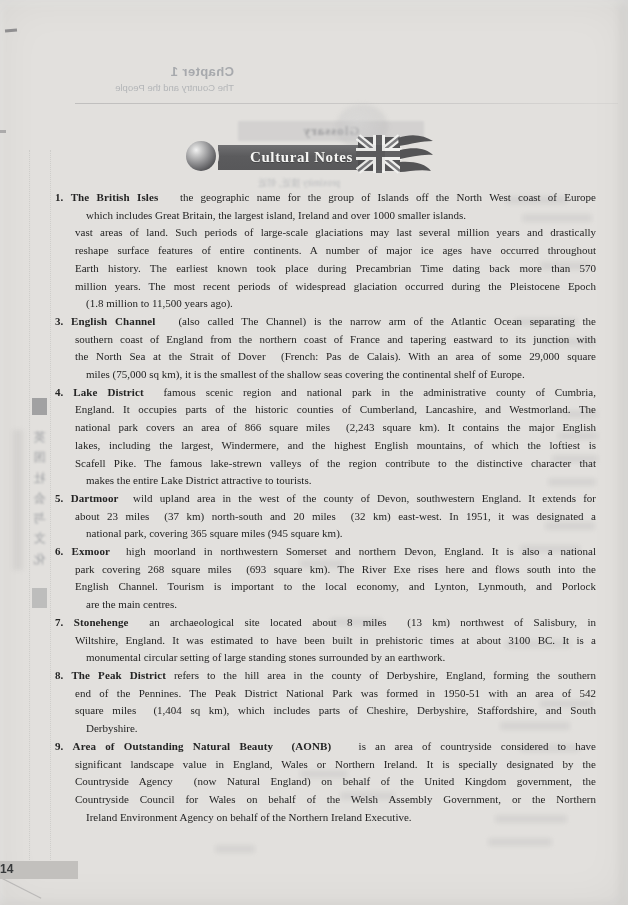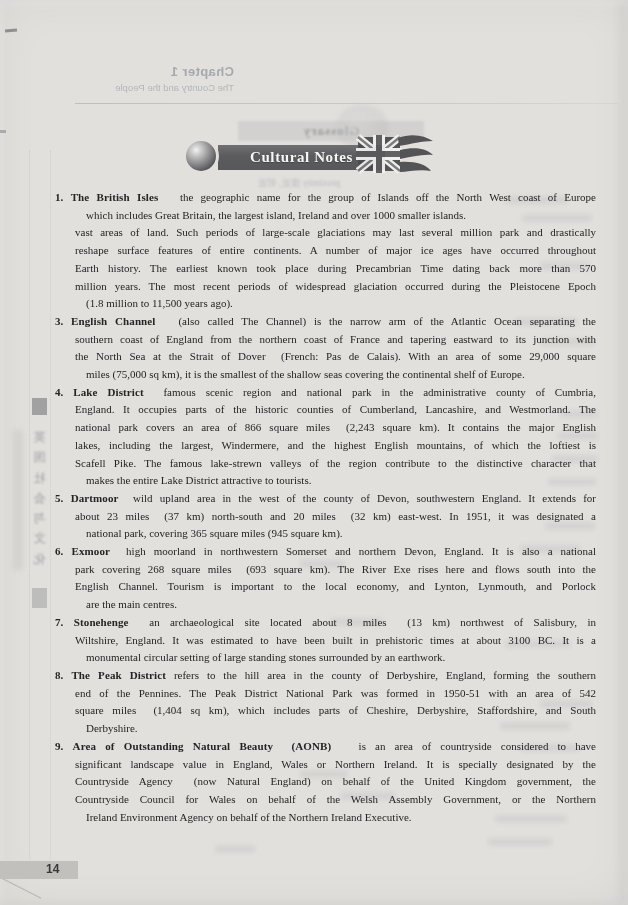--- a/index.html
+++ b/index.html
@@ -53,21 +53,21 @@
   
   .notes{position:absolute;left:55px;top:189px;width:541px;margin:0;padding:0;list-style:none;
          color:var(--ink);font-size:11px;line-height:17.7px;font-family:Liberation Serif, serif;}
   .note{margin:0;padding:0;}
   .line{text-align:justify;text-align-last:justify;white-space:normal;}
   .line.cont{margin-left:20px;}
   .line.lastline{text-align-last:left;margin-left:31px;}
   .note b{font-weight:bold;letter-spacing:0.1px;}
   
   .footer-bar{position:absolute;left:0;top:861px;width:78px;height:17.5px;background:var(--footerbar);}
-  .pageno{display:block;padding-left:46px;font-family:"Liberation Sans",sans-serif;font-weight:bold;
+  .pageno{display:block;font-family:"Liberation Sans",sans-serif;font-weight:bold;
           font-size:12px;line-height:17.5px;color:#36383a;}
 </style>
 </head>
 <body>
 
 <div class="page">
 
   <div class="bt bt-chapter">
     <div class="bt-ch-title">Chapter 1</div>
     <div class="bt-ch-sub">The Country and the People</div>
@@ -139,21 +139,21 @@
     <path d="M44,19 C60,15 71,18 77,24 C66,23 55,26 44,28 Z" fill="#4a4a4c"></path>
     <path d="M44,31 C58,30 70,33 75,40 C63,38 52,41 44,41 Z" fill="#4a4a4c"></path>
   </svg>
 
   <ol class="notes" id="notes">
       <li class="note">
         <div class="line first"><b>1.</b> <b>The British Isles</b>&nbsp; &nbsp;the geographic name for the group of Islands off the North West coast of Europe</div>
         <div class="line cont lastline">which includes Great Britain, the largest island, Ireland and over 1000 smaller islands.</div>
       </li>
       <li class="note">
-        <div class="line cont">vast areas of land. Such periods of large-scale glaciations may last several million park and drastically</div>
+        <div class="line cont">vast areas of land. Such periods of large-scale glaciations may last several million years and drastically</div>
         <div class="line cont">reshape surface features of entire continents. A number of major ice ages have occurred throughout</div>
         <div class="line cont">Earth history. The earliest known took place during Precambrian Time dating back more than 570</div>
         <div class="line cont">million years. The most recent periods of widespread glaciation occurred during the Pleistocene Epoch</div>
         <div class="line cont lastline">(1.8 million to 11,500 years ago).</div>
       </li>
       <li class="note">
         <div class="line first"><b>3.</b> <b>English Channel</b>&nbsp; &nbsp;(also called The Channel) is the narrow arm of the Atlantic Ocean separating the</div>
         <div class="line cont">southern coast of England from the northern coast of France and tapering eastward to its junction with</div>
         <div class="line cont">the North Sea at the Strait of Dover&nbsp; (French: Pas de Calais). With an area of some 29,000 square</div>
         <div class="line cont lastline">miles (75,000 sq km), it is the smallest of the shallow seas covering the continental shelf of Europe.</div>

